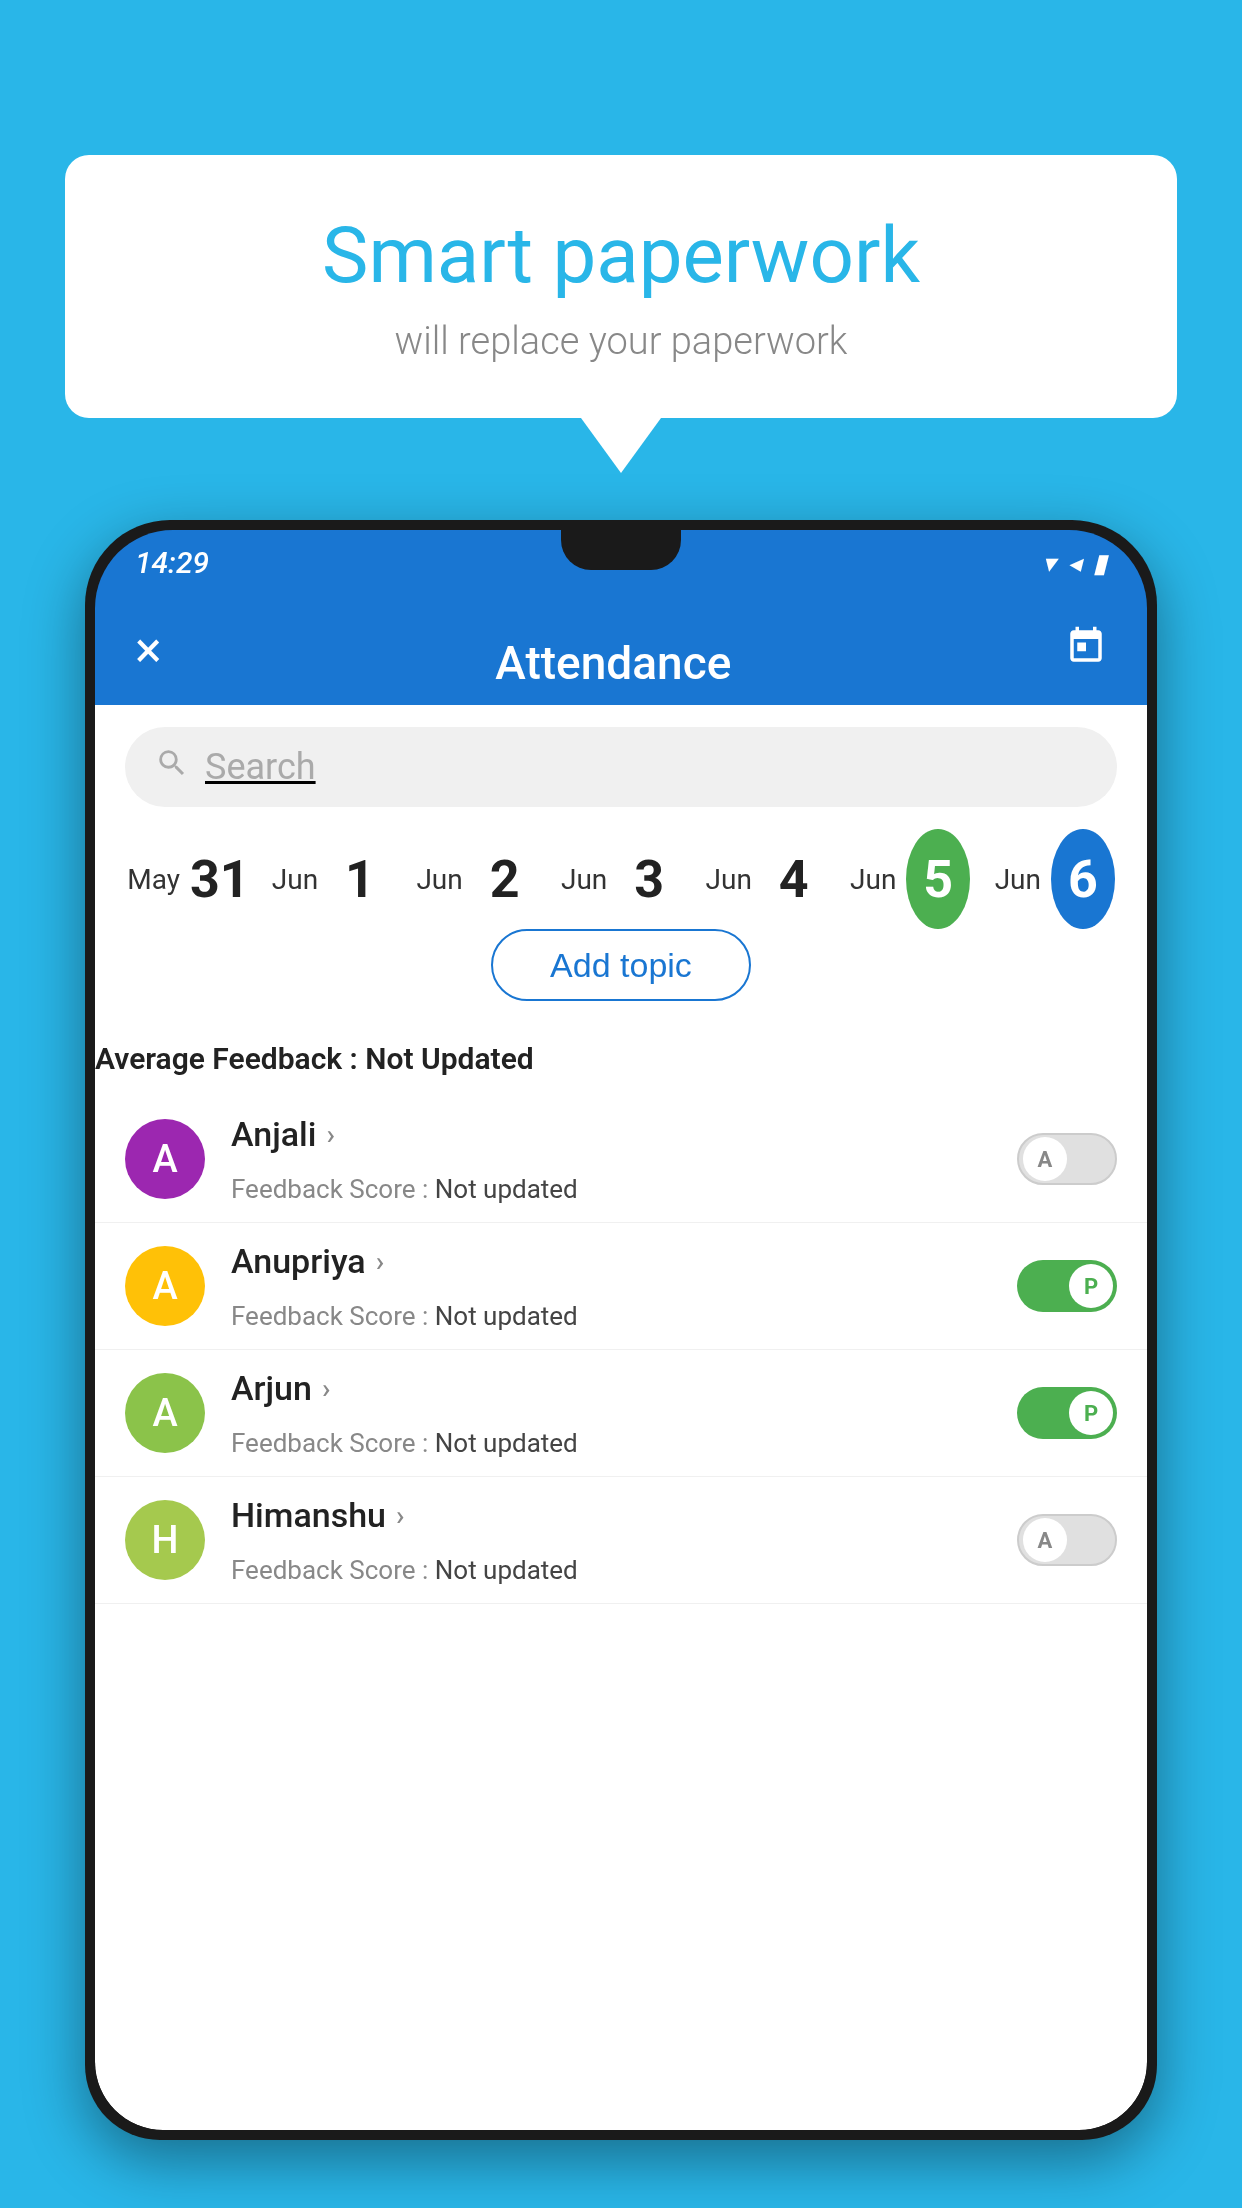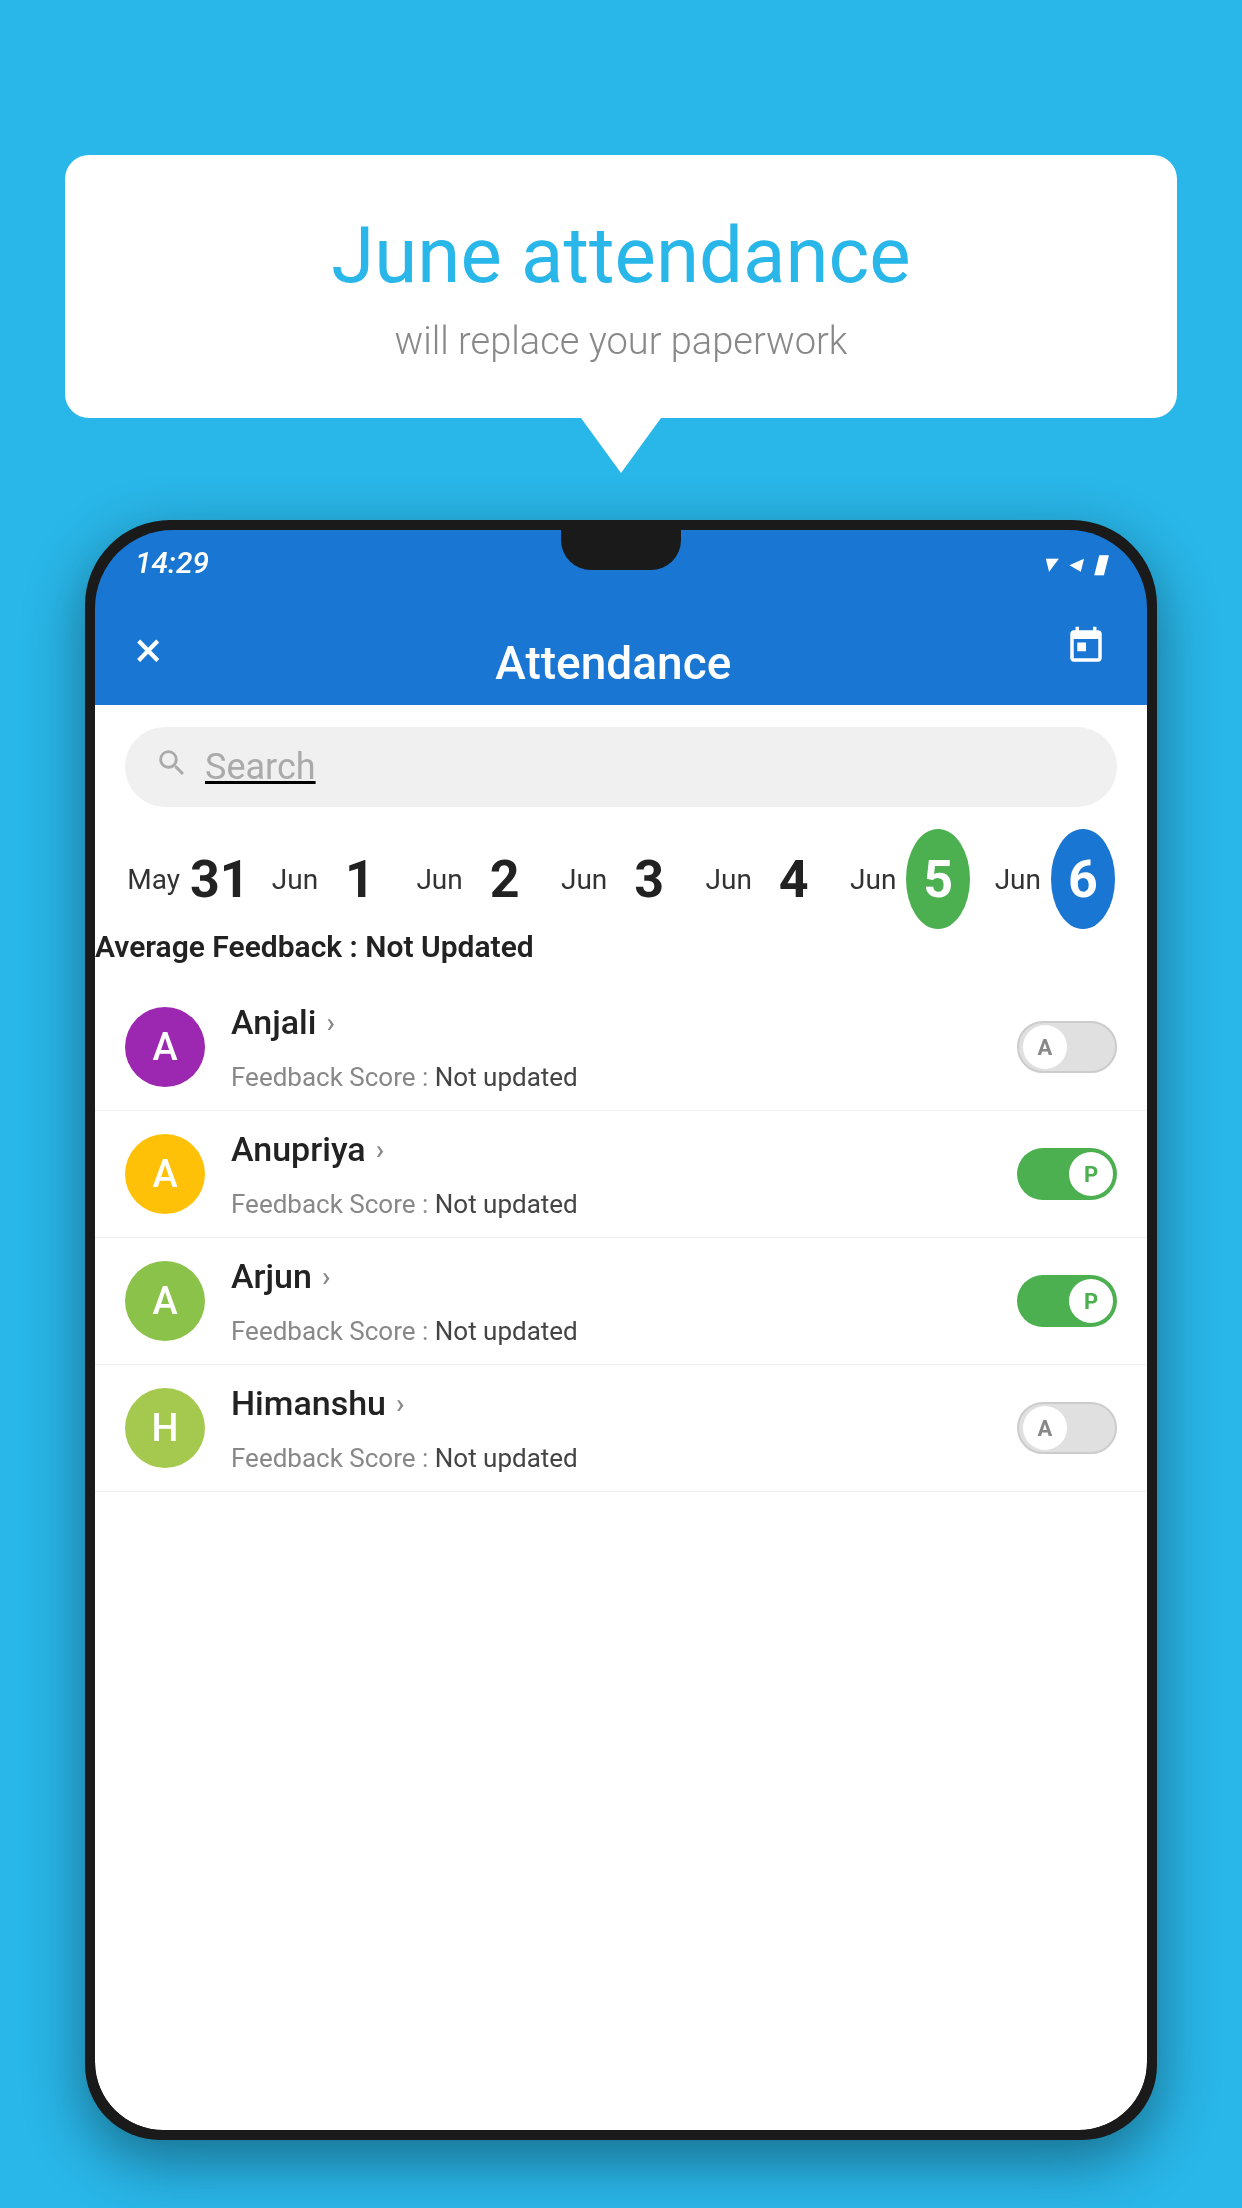--- a/index.html
+++ b/index.html
@@ -344,21 +344,21 @@
     .attendance-toggle.present .toggle-knob {
       right: 4px;
       color: #4caf50;
     }
   </style>
 </head>
 <body>
 
 <div class="speech-bubble-container">
   <div class="speech-bubble">
-    <div class="speech-bubble-title">June attendance</div>
+    <div class="speech-bubble-title">Smart paperwork</div>
     <div class="speech-bubble-subtitle">will replace your paperwork</div>
   </div>
   <div class="speech-bubble-arrow"></div>
 </div>
 
 <div class="phone-container">
   <div class="phone-outer">
     <div class="phone-inner">
 
       <div class="status-bar">
@@ -417,20 +417,23 @@
               <div class="cal-month">Jun</div>
               <div class="cal-date today">5</div>
             </div>
             <div class="calendar-day">
               <div class="cal-month">Jun</div>
               <div class="cal-date selected">6</div>
             </div>
           </div>
 
 
+        <div style="display:flex; justify-content:center; margin-bottom:18px;">
+          <button class="add-topic-btn">Add topic</button>
+        </div>
 
         <div class="avg-feedback">
           <span>Average Feedback :</span>
           <span>Not Updated</span>
         </div>
 
         <div id="student-list">
             <div class="student-item">
               <div class="student-avatar" style="background: rgb(156, 39, 176);">A</div>
               <div class="student-info">

